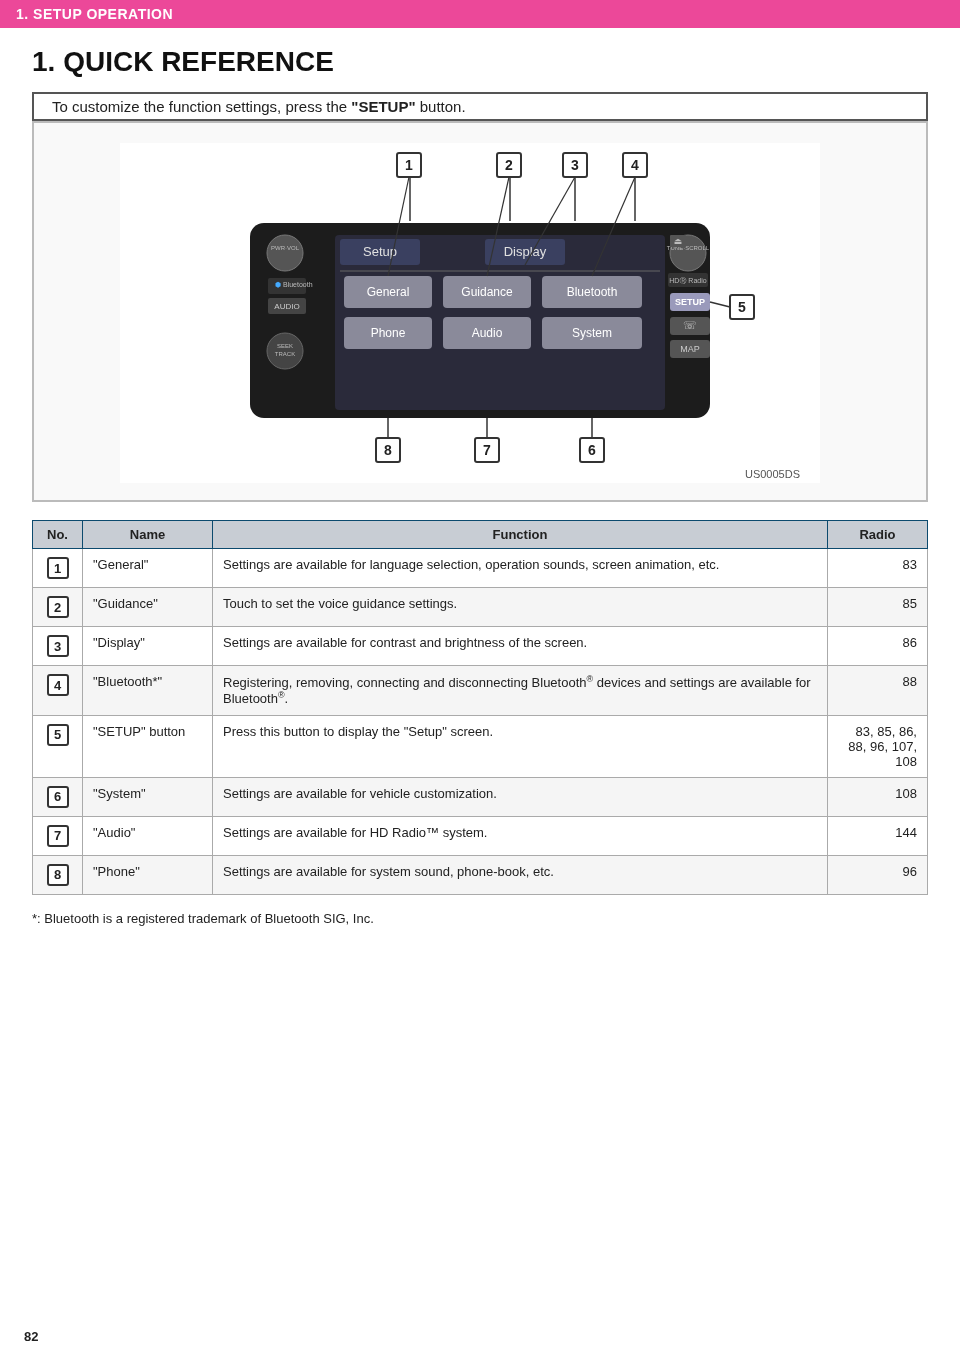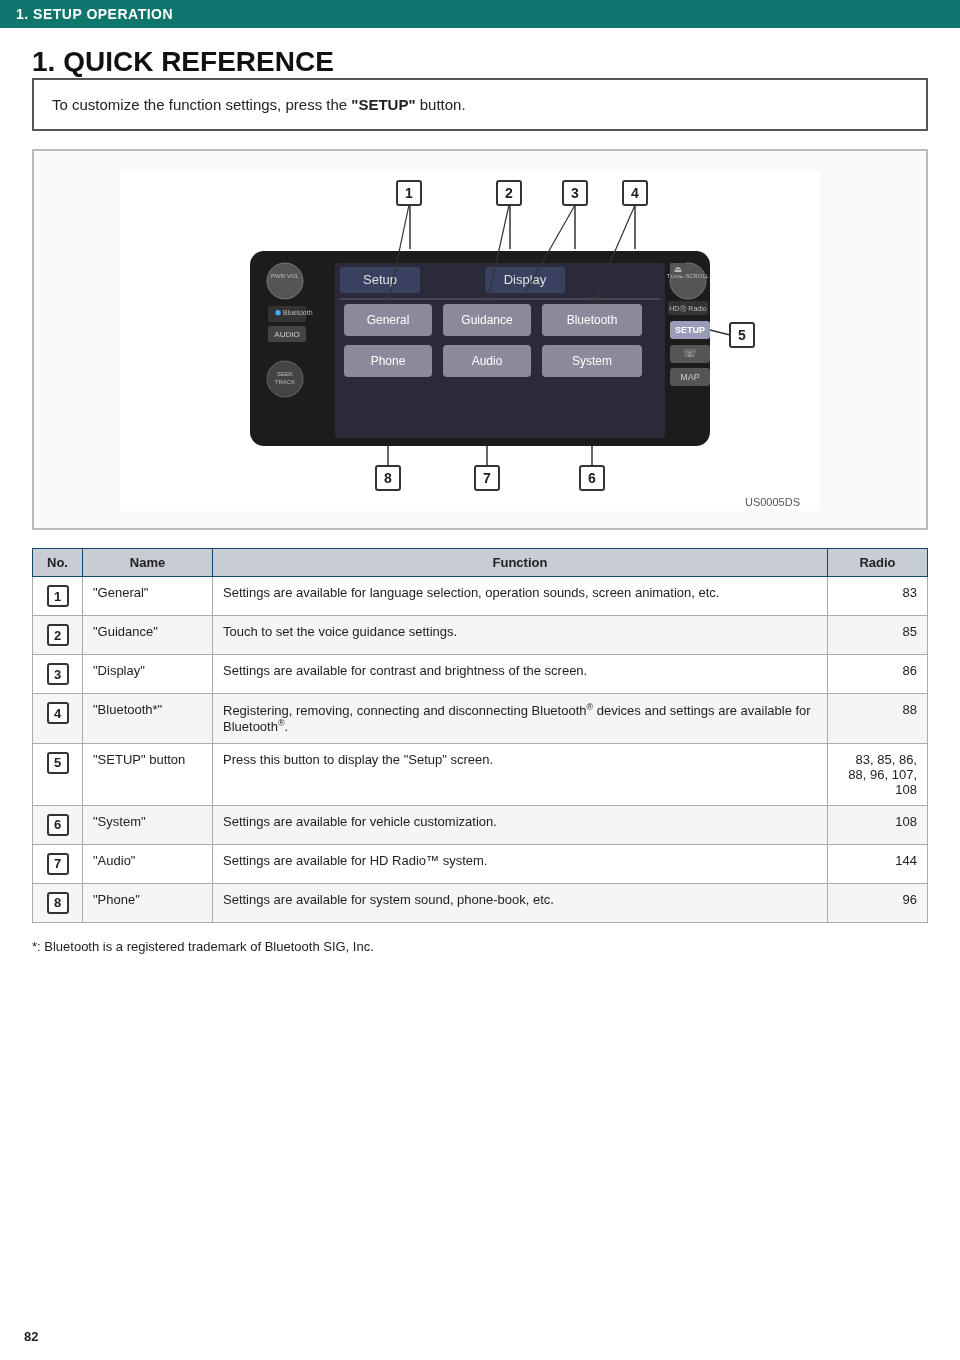--- a/index.html
+++ b/index.html
@@ -5,39 +5,39 @@
     * { margin: 0; padding: 0; box-sizing: border-box; }
     body {
       width: 960px;
       min-height: 1360px;
       font-family: Arial, sans-serif;
       background: #fff;
       font-size: 14px;
       color: #222;
     }
     .top-bar {
-      background: #0f766e;
+      background: #ec4899;
       padding: 6px 16px;
       color: #fff;
       font-size: 14px;
       font-weight: bold;
       letter-spacing: 0.5px;
     }
     .main-content {
       padding: 18px 32px 24px 32px;
     }
     .page-title {
       font-size: 28px;
       font-weight: bold;
+      margin-bottom: 14px;
       color: #111;
     }
     .intro-box {
       border: 2px solid #555;
-      padding: 16px 18px;
-      margin-bottom: 18px;
+      padding: 4px 18px;
       font-size: 15px;
     }
     .intro-box strong {
       font-weight: bold;
     }
     
     .diagram-container {
       border: 2px solid #bbb;
       padding: 20px 30px 14px 30px;
       margin-bottom: 18px;

